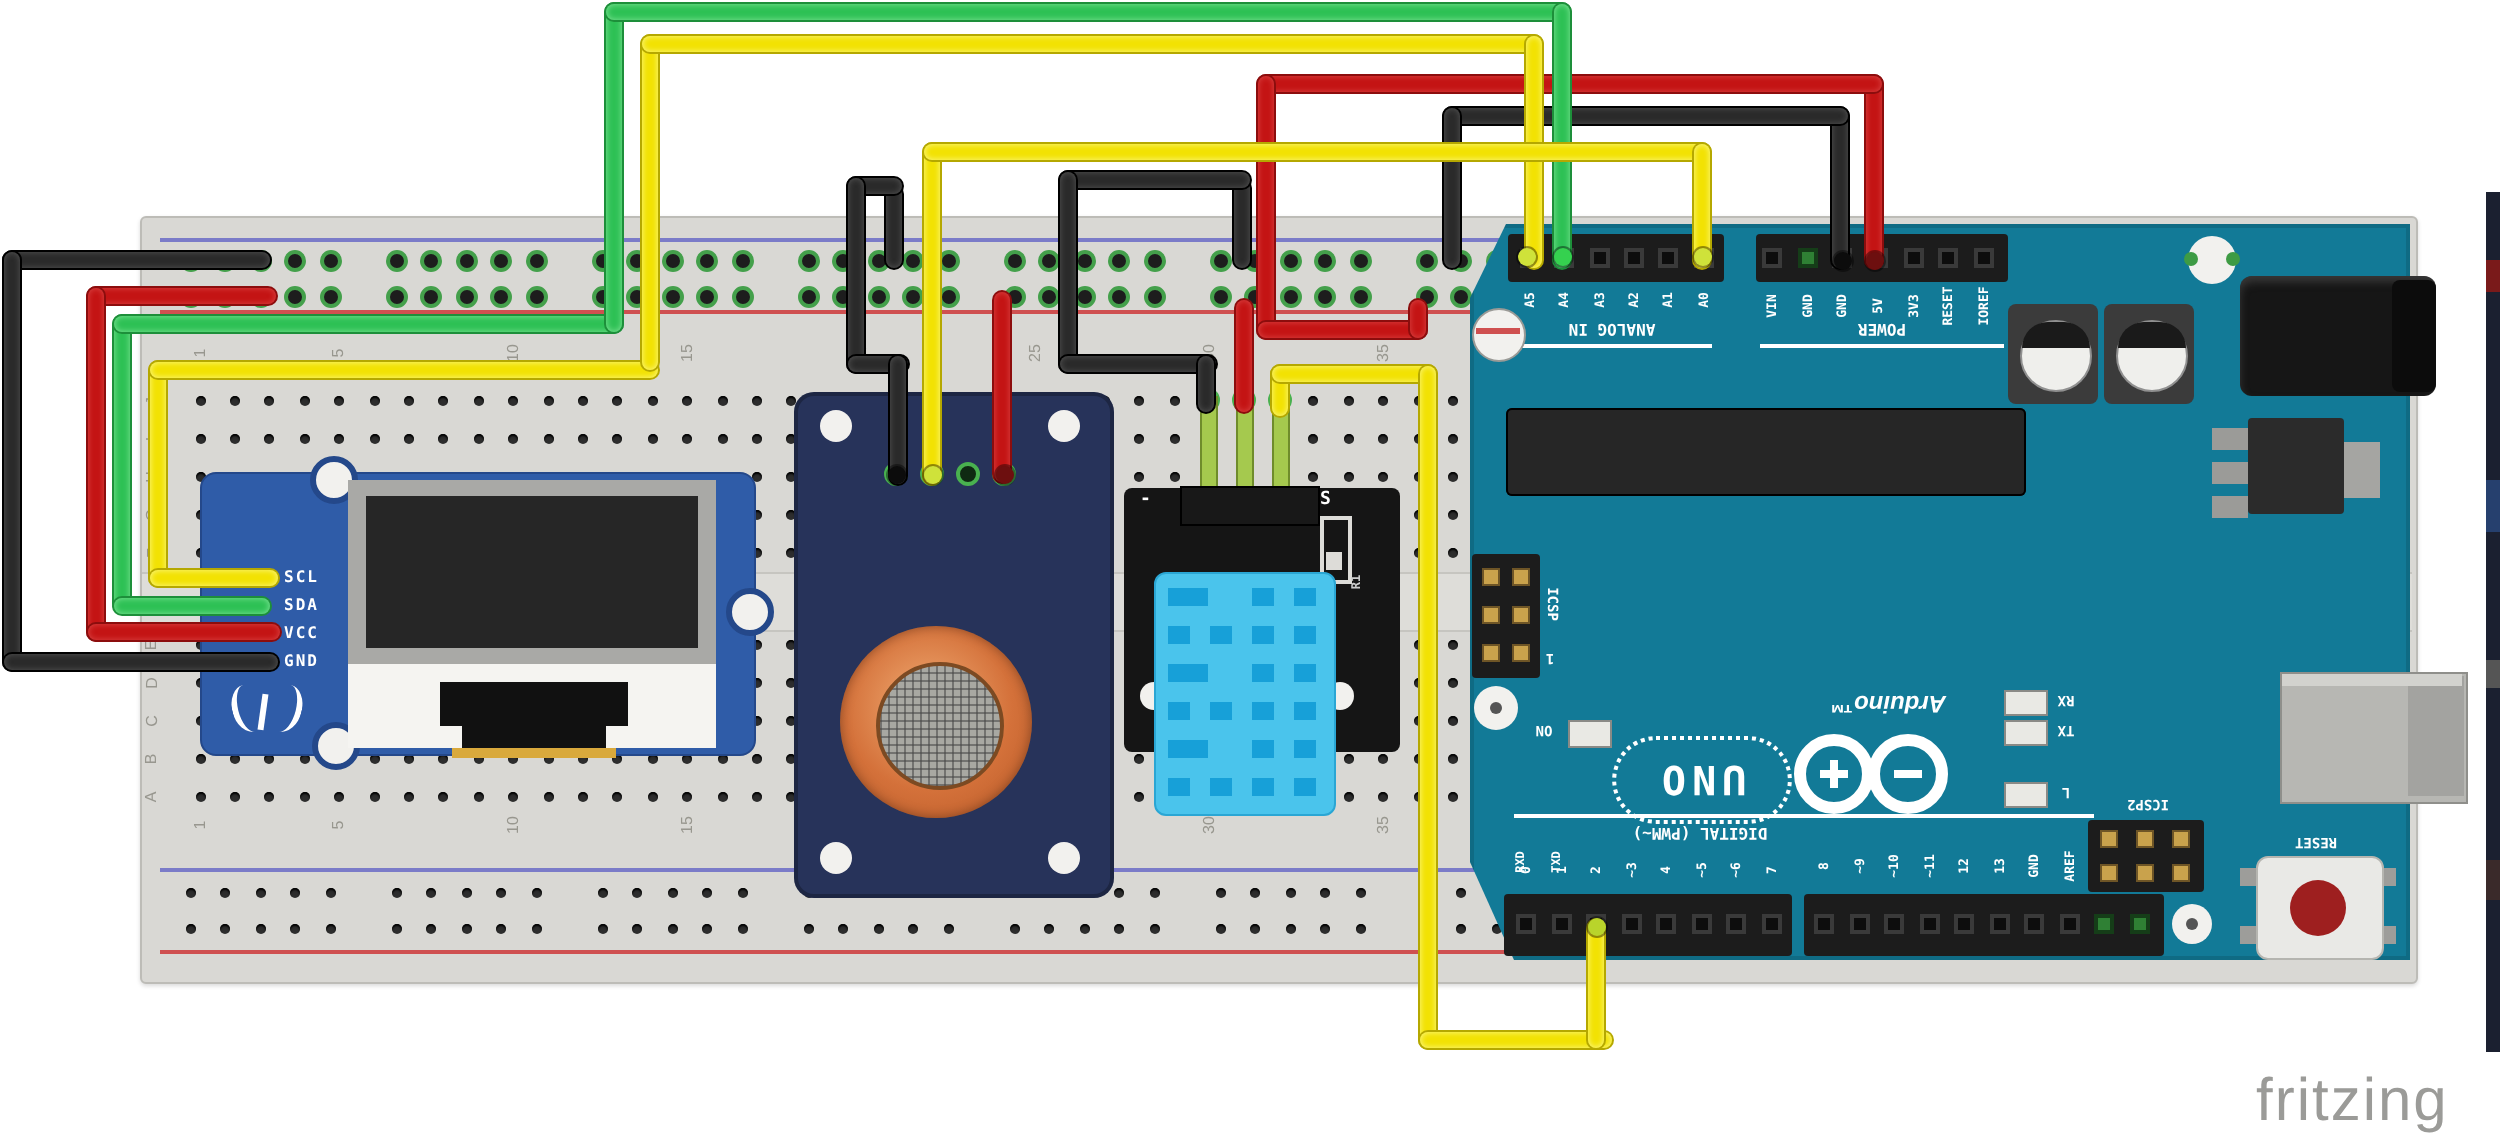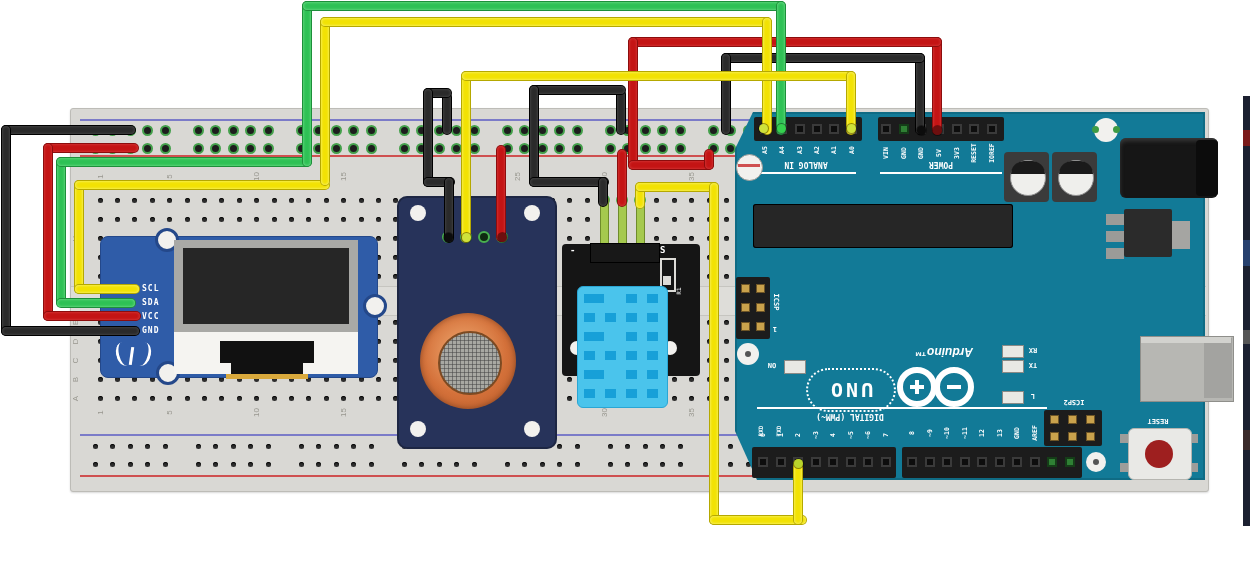--- a/index.html
+++ b/index.html
@@ -1313,13 +1313,14 @@
       <div class="abs cap" style="left: 461.5px; top: 232.5px; background: rgb(207, 226, 58);"></div>
       <div class="abs cap" style="left: 497.5px; top: 232.5px; background: rgb(109, 15, 15);"></div>
     </div>
 
   <div id="rightstrip" class="abs"></div>
   <div class="abs" style="left:1243px;top:130px;width:7px;height:16px;background:#7a1a1a;z-index:5"></div>
   <div class="abs" style="left:1243px;top:240px;width:7px;height:26px;background:#26406e;z-index:5"></div>
   <div class="abs" style="left:1243px;top:330px;width:7px;height:14px;background:#555;z-index:5"></div>
   <div class="abs" style="left:1243px;top:430px;width:7px;height:20px;background:#3a2a2a;z-index:5"></div>
 
+  <div id="watermark" class="abs">fritzing</div>
 </div>
 
 </body></html>

